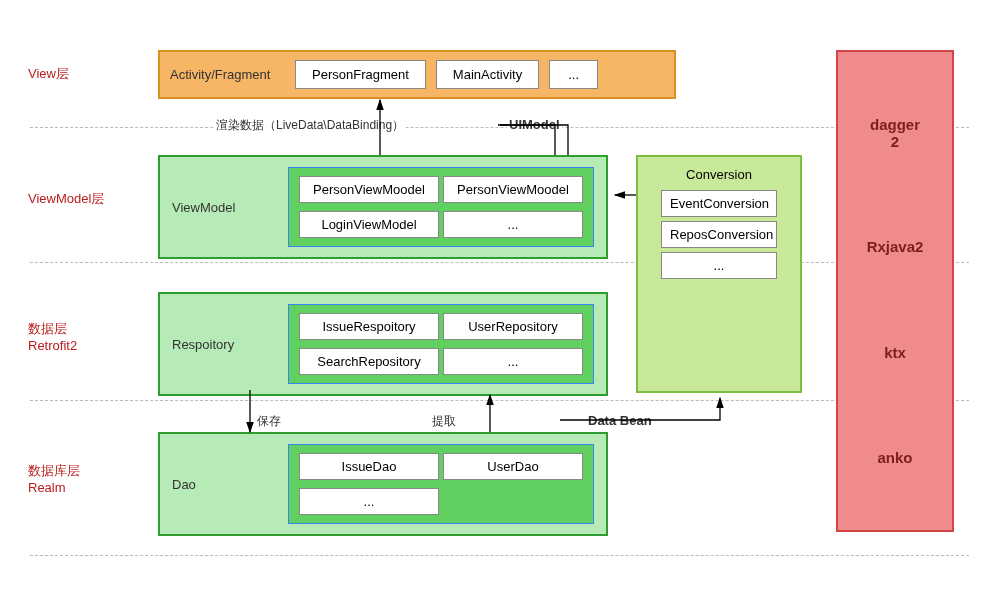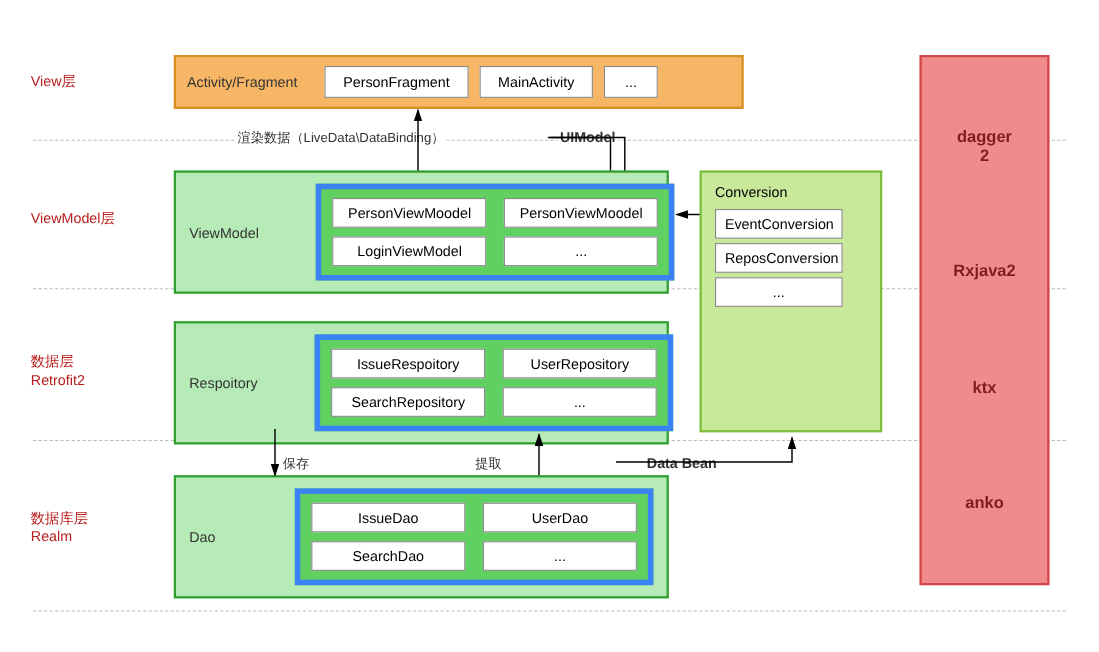--- a/index.html
+++ b/index.html
@@ -61,44 +61,44 @@
     padding: 10px 12px;
     gap: 12px;
   }
   .green-head {
     font-size: 13px;
     color: #333;
     width: 75px;
   }
   .inner-green {
     background: #60d060;
-    border: 5px solid #3b82f6;
+    border: 1px solid #3b82f6;
     padding: 8px 10px;
     display: grid;
     grid-template-columns: 1fr 1fr;
-    gap: 8px 16px;
+    gap: 8px 4px;
     margin-left: 40px;
   }
   .cell {
     background: #fff;
     border: 1px solid #888;
     padding: 5px 6px;
     text-align: center;
     font-size: 13px;
     min-width: 140px;
   }
   
   .conv-box {
     position: absolute;
     background: #c8e89a;
     border: 2px solid #7cbf3e;
     padding: 10px 12px;
     display: flex;
     flex-direction: column;
-    align-items: flex-start;
+    align-items: center;
     gap: 4px;
   }
   .conv-title { margin-bottom: 4px; font-size: 13px; }
   .conv-chip {
     background: #fff;
     border: 1px solid #888;
     padding: 5px 8px;
     font-size: 13px;
     width: 116px;
     text-align: center;
@@ -173,21 +173,20 @@
     <div class="cell"><span>SearchRepository</span></div>
     <div class="cell"><span>...</span></div>
   </div>
 </div>
 
 <div class="green-box" style="left:158px; top:432px; width:450px;">
   <div class="green-head"><span>Dao</span></div>
   <div class="inner-green">
     <div class="cell"><span>IssueDao</span></div>
     <div class="cell"><span>UserDao</span></div>
-    <div class="cell"><span>SearchDao</span></div>
     <div class="cell"><span>...</span></div>
   </div>
 </div>
 
 <div class="conv-box" style="left:636px; top:155px; width:166px; height:238px;">
   <div class="conv-title"><span>Conversion</span></div>
   <div class="conv-chip"><span>EventConversion</span></div>
   <div class="conv-chip"><span>ReposConversion</span></div>
   <div class="conv-chip"><span>...</span></div>
 </div>

